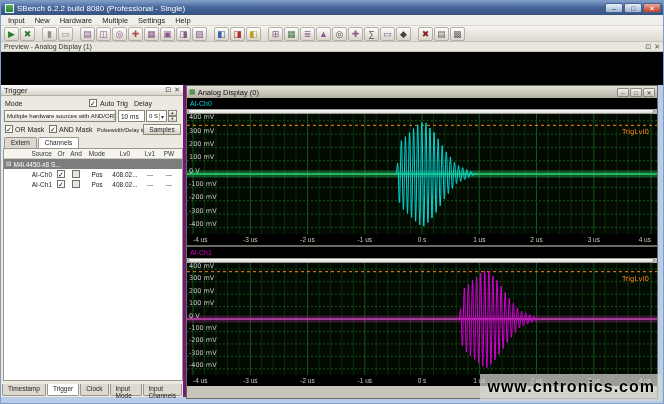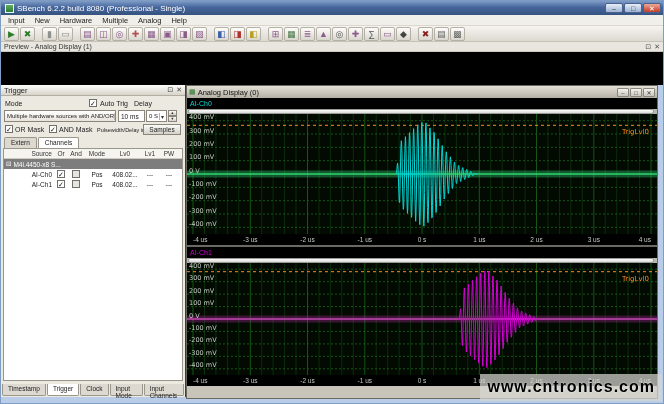--- a/index.html
+++ b/index.html
@@ -12,21 +12,21 @@
 .winbtn{width:18px;height:10px;border:1px solid #4a628e;border-radius:2px;background:linear-gradient(#e8eef8,#9fb4d4);font-size:7px;line-height:9px;text-align:center;color:#234}
 .winbtn.close{background:linear-gradient(#f0a898,#c23b25);color:#fff}
 .menubar{position:absolute;top:14px;height:11px;width:664px;background:#f1efe9;display:flex;gap:2px;padding:0 3px;align-items:center;border-bottom:1px solid #dbd7cf;font-size:7.5px}
 .menu{padding:0 4px}
 .toolbar{position:absolute;top:25px;height:16px;width:664px;background:linear-gradient(#f6f4f0,#dcd9d1);display:flex;align-items:center;padding:0 3px;border-bottom:1px solid #c6c2b8}
 .tbtn{width:15px;height:14px;border:1px solid #b4b0a6;border-radius:2px;background:linear-gradient(#fdfdfb,#d9d6cd);font-size:9px;line-height:12px;text-align:center;margin-right:1px;flex:none}
 .tgap{width:6px;flex:none}
 .previewbar{position:absolute;top:41px;height:10px;width:664px;background:#e9e6df;border-bottom:1px solid #cac6bc;display:flex;align-items:center;padding:0 3px;font-size:7px;color:#333}
 .pvbtns{margin-left:auto;display:flex;gap:3px;font-size:7px;color:#555;padding-right:2px}
 .preview{position:absolute;top:51px;height:33px;width:664px;background:#000}
-#panel{position:absolute;left:0;top:84px;width:185px;height:312px;background:#ece9e1;border-right:1px solid #701a75}
+#panel{position:absolute;left:0;top:84px;width:185px;height:312px;background:#ece9e1;border-right:3px solid #701a75}
 .panelhead{height:11px;background:linear-gradient(#fdfdfb,#d8d4ca);border-bottom:1px solid #b2aea4;display:flex;align-items:center;padding:0 3px;font-size:7.5px}
 .phbtns{margin-left:auto;display:flex;gap:3px;font-size:7px;color:#444}
 .pl{position:absolute;font-size:7px;white-space:nowrap}
 .cb{position:absolute;width:8px;height:8px;border:1px solid #707068;background:#fff;font-size:7px;line-height:7px;text-align:center;color:#222}
 .sel{position:absolute;border:1px solid #8a867c;background:linear-gradient(#fff,#e8e4dc);font-size:6px;display:flex;align-items:center;padding:0 2px;overflow:hidden;white-space:nowrap}
 .sel .arr{margin-left:auto;font-size:6px;color:#333;border-left:1px solid #b8b4aa;padding-left:1px}
 .fld{position:absolute;border:1px solid #8a867c;background:#fff;font-size:6.5px;display:flex;align-items:center;padding:0 2px;white-space:nowrap}
 #delay-spin{position:absolute;left:167px;top:25px;width:9px;height:12px;display:flex;flex-direction:column}
 #delay-spin span{flex:1;border:1px solid #8a867c;background:linear-gradient(#fbfbf9,#d4d1c8);font-size:4.5px;line-height:4px;text-align:center;color:#333}
 .btn{position:absolute;border:1px solid #8a867c;background:linear-gradient(#fbfbf9,#d4d1c8);font-size:6.5px;display:flex;align-items:center;justify-content:center}
@@ -78,21 +78,21 @@
       <span class="winbtn">□</span>
       <span class="winbtn close">✕</span>
     </span>
   </div>
 
   <div class="menubar" id="menubar">
       <span class="menu">Input</span>
       <span class="menu">New</span>
       <span class="menu">Hardware</span>
       <span class="menu">Multiple</span>
-      <span class="menu">Analog</span>
+      <span class="menu">Settings</span>
       <span class="menu">Help</span>
     </div>
   <div class="toolbar" id="toolbar">
       <div class="tbtn" style="color: rgb(45, 125, 45);">▶</div>
       <div class="tbtn" style="color: rgb(45, 125, 45);">✖</div>
       <div class="tgap"></div>
       <div class="tbtn" style="color: rgb(144, 144, 144);">▮</div>
       <div class="tbtn" style="color: rgb(144, 144, 144);">▭</div>
       <div class="tgap"></div>
       <div class="tbtn" style="color: rgb(138, 90, 138);">▤</div>

